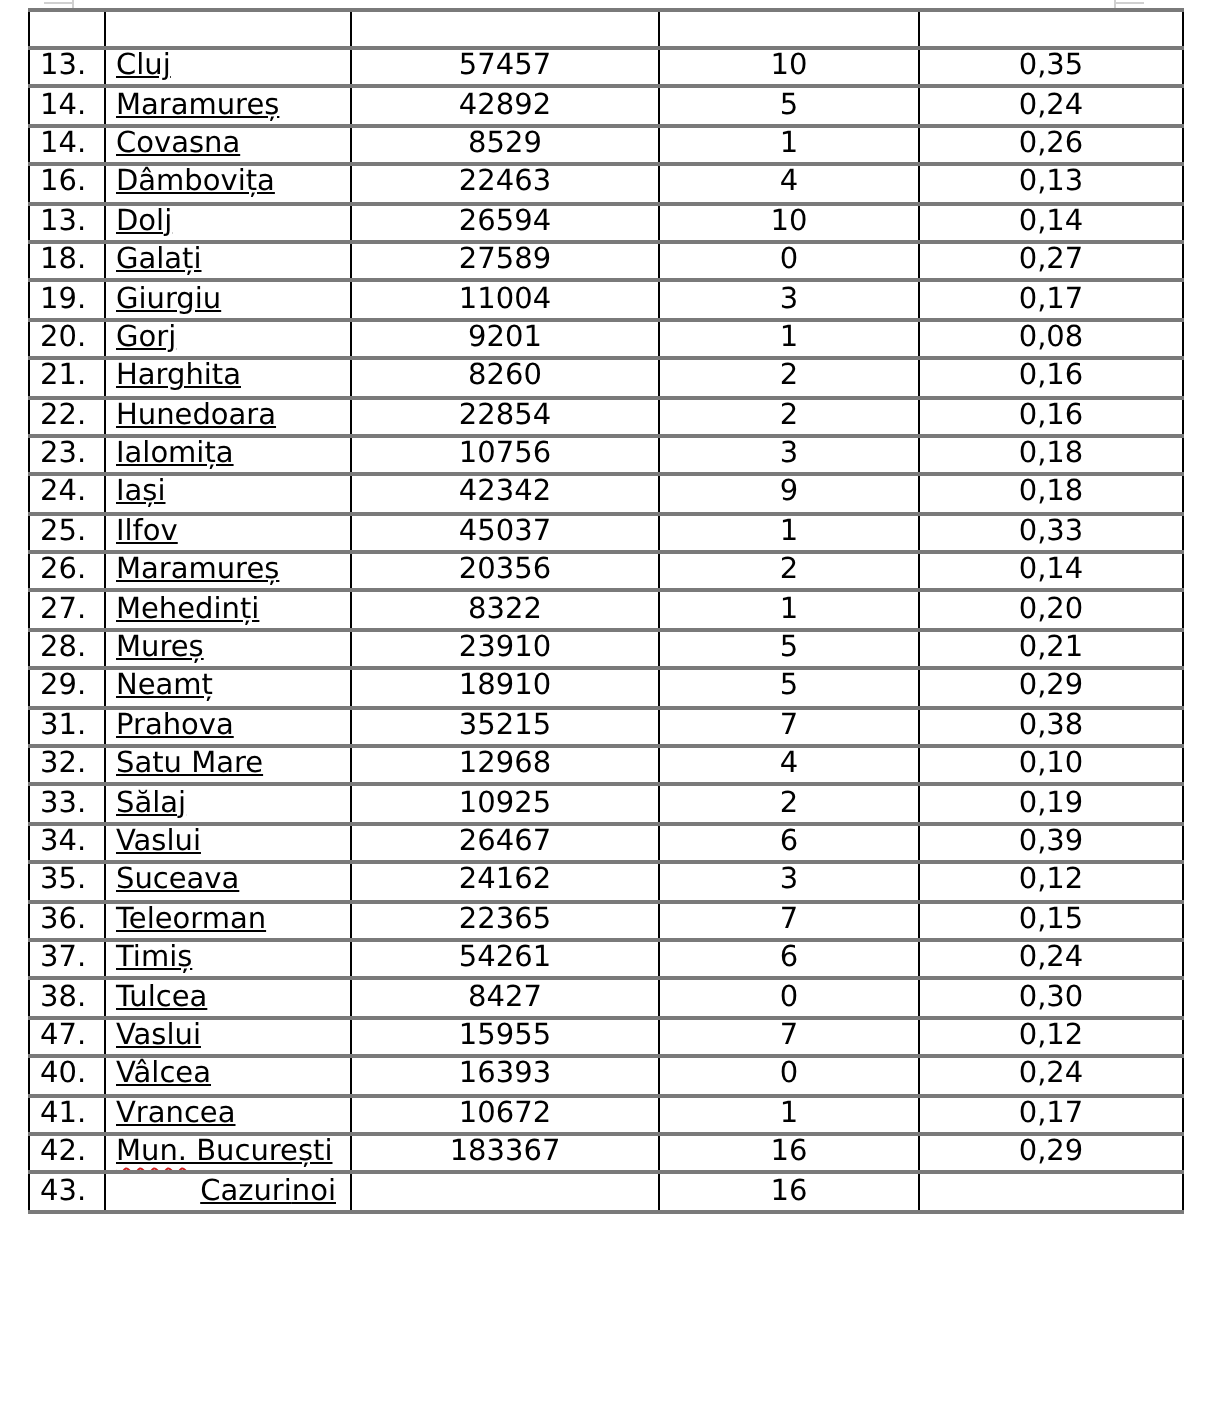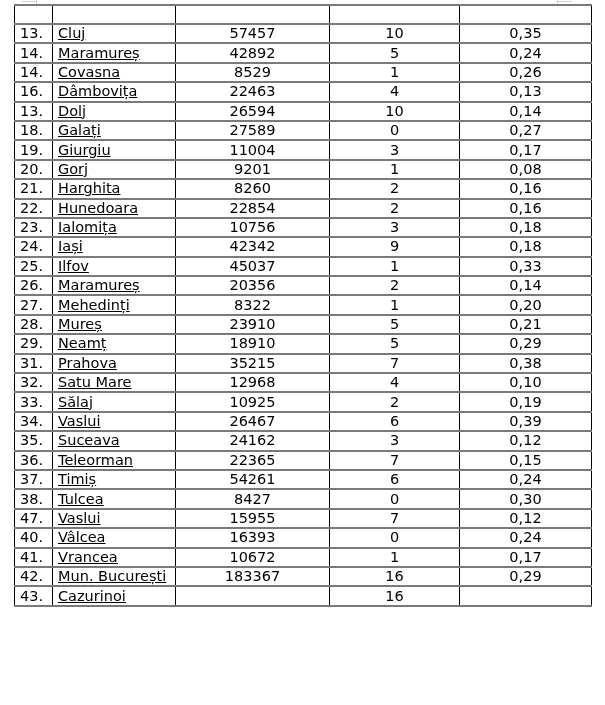--- a/index.html
+++ b/index.html
@@ -31,21 +31,21 @@
   table.stats tr.header td { height: 17px; }
   col.c-no { width: 38px; }
   col.c-name { width: 123px; }
   col.c-pop { width: 154px; }
   col.c-cases { width: 130px; }
   col.c-rate { width: 132px; }
   td.num-cell { text-align: left; padding-left: 4px; }
   td.center { text-align: center; }
   td.name-cell { padding-left: 6px; text-decoration: underline; }
   .spell { text-decoration: underline wavy #d02020; text-underline-offset: 3px; text-decoration-thickness: 1px; }
-  .justify-row { display: flex; justify-content: flex-start; padding-right: 2px; }
+  .justify-row { display: flex; justify-content: flex-end; padding-right: 2px; }
 </style>
 </head>
 <body>
 
 <div class="corner-mark cm-tl-h"></div>
 <div class="corner-mark cm-tl-v"></div>
 <div class="corner-mark cm-tr-h"></div>
 <div class="corner-mark cm-tr-v"></div>
 
 <table class="stats">

